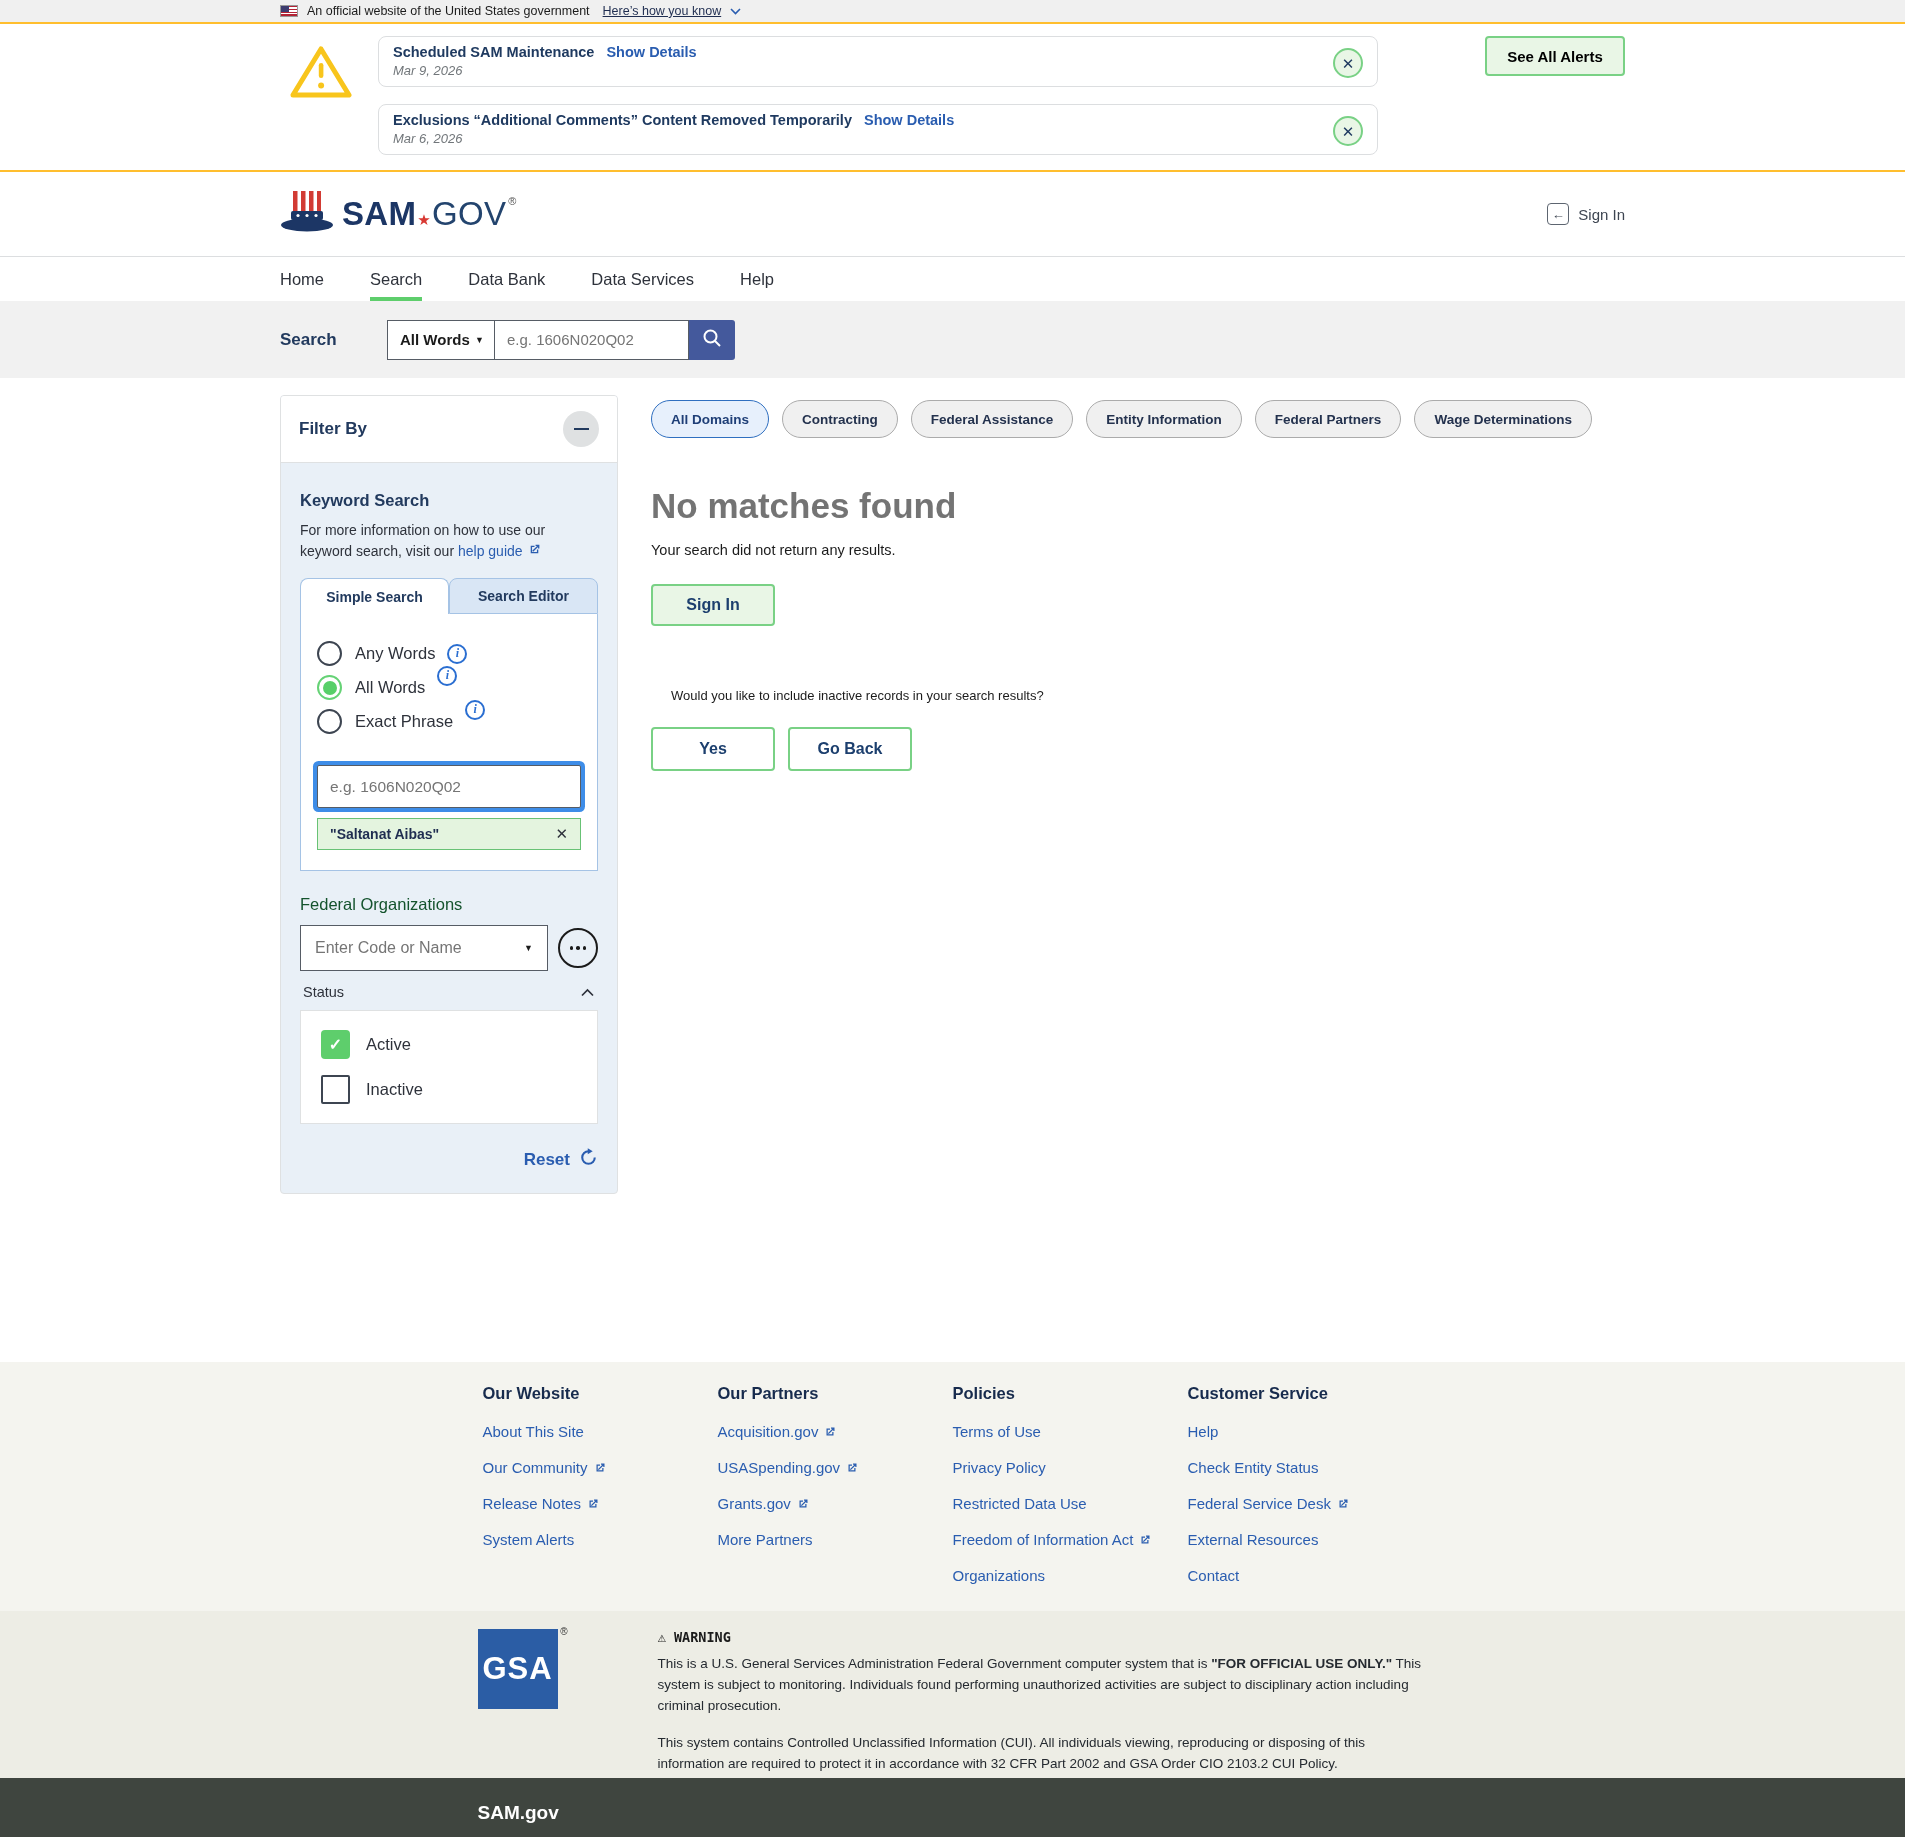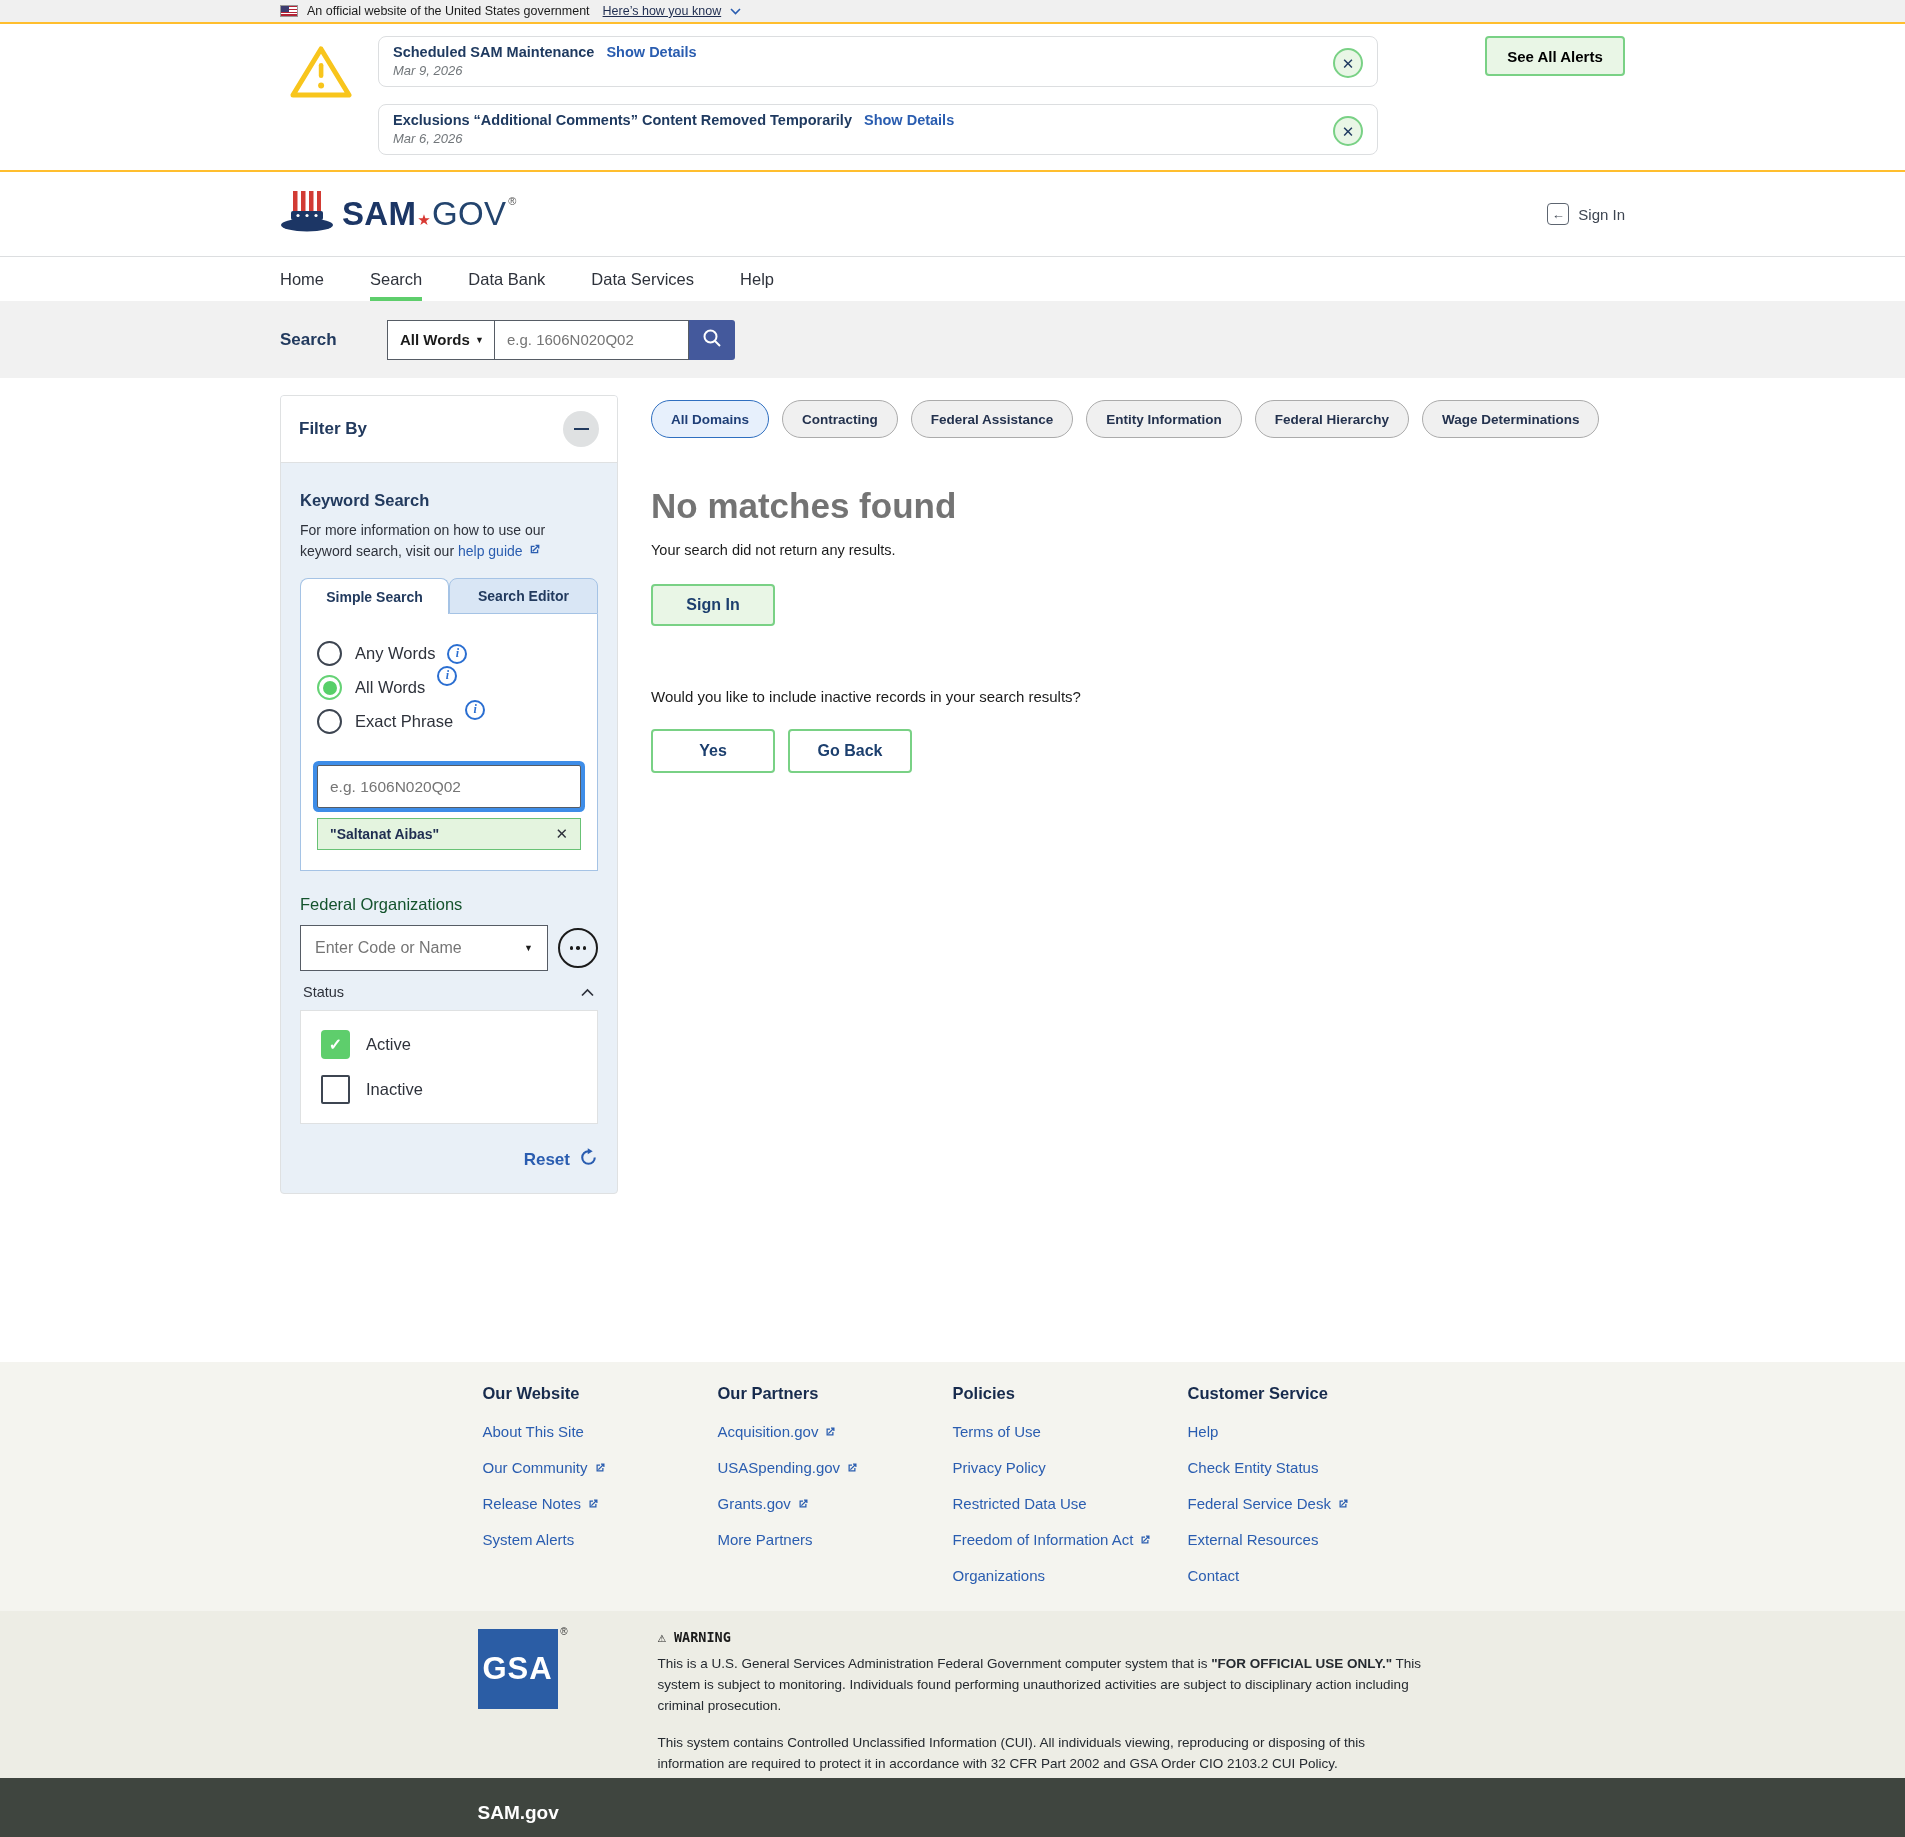--- a/index.html
+++ b/index.html
@@ -133,21 +133,21 @@
   .main-col { flex: 1; margin-left: 33px; padding-top: 5px; }
   .pill-row { display: flex; gap: 13px; }
   .pill { height: 38px; padding: 0 19px; border-radius: 19px; display: flex; align-items: center; justify-content: center;
     font-size: 13.5px; font-weight: 700; color: #24324e; background: #f0f0f0; border: 1px solid #ababab; cursor: pointer; }
   .pill.active { background: #e7f0fc; border-color: #2f6fc0; color: #1f3f77; }
   .nm-title { margin-top: 48px; font-size: 35px; font-weight: 700; color: #747474; }
   .nm-sub { margin-top: 16px; font-size: 14.5px; color: #1b1b1b; }
   .nm-note { margin-top: 24px; font-size: 15.5px; color: #1b1b1b; width: 505px; line-height: 1.45; }
   .green-btn { margin-top: 26px; width: 124px; height: 42px; background: #e9f6e6; border: 2px solid #79d185;
     border-radius: 4px; font-weight: 700; font-size: 16px; color: #1c3f6e; cursor: pointer; font-family: "Liberation Sans", sans-serif; }
-  .nm-question { margin-top: 62px; font-size: 15px; color: #1b1b1b; }
+  .nm-question { margin-top: 62px; font-size: 13px; color: #1b1b1b; margin-left: 20px; }
   .btn-row { margin-top: 24px; display: flex; gap: 13px; }
   .outline-btn { width: 124px; height: 44px; background: #fff; border: 2px solid #79d185; border-radius: 4px;
     font-weight: 700; font-size: 16px; color: #1c3f6e; cursor: pointer; font-family: "Liberation Sans", sans-serif; }
 
   
   .footer-links { background: #f4f4ef; padding: 22px 0 8px; }
   .f-inner { width: 940px; margin: 0 auto; display: flex; }
   .f-col { flex: 1; }
   .f-col h4 { font-size: 16.5px; color: #172b4d; margin: 0 0 20px; }
   .f-link { display: flex; align-items: center; gap: 6px; margin-bottom: 19px; font-size: 15px; color: #2a5db0; cursor: pointer; }
@@ -371,21 +371,21 @@
         </div>
       </div>
     </div>
 
     <div class="main-col">
       <div class="pill-row">
         <span class="pill active">All Domains</span>
         <span class="pill">Contracting</span>
         <span class="pill">Federal Assistance</span>
         <span class="pill">Entity Information</span>
-        <span class="pill">Federal Hierarchy</span>
+        <span class="pill">Federal Partners</span>
         <span class="pill">Wage Determinations</span>
       </div>
 
       <div class="nm-title">No matches found</div>
       <div class="nm-sub">Your search did not return any results.</div>
       <button class="green-btn">Sign In</button>
       <div class="nm-question">Would you like to include inactive records in your search results?</div>
       <div class="btn-row">
         <button class="outline-btn">Yes</button>
         <button class="outline-btn">Go Back</button>

